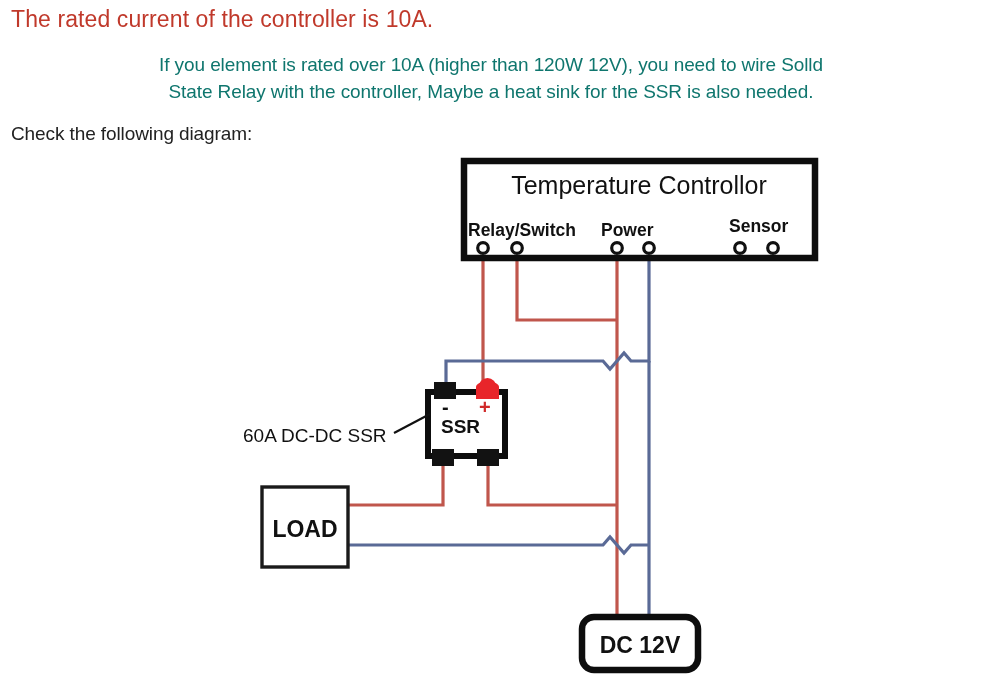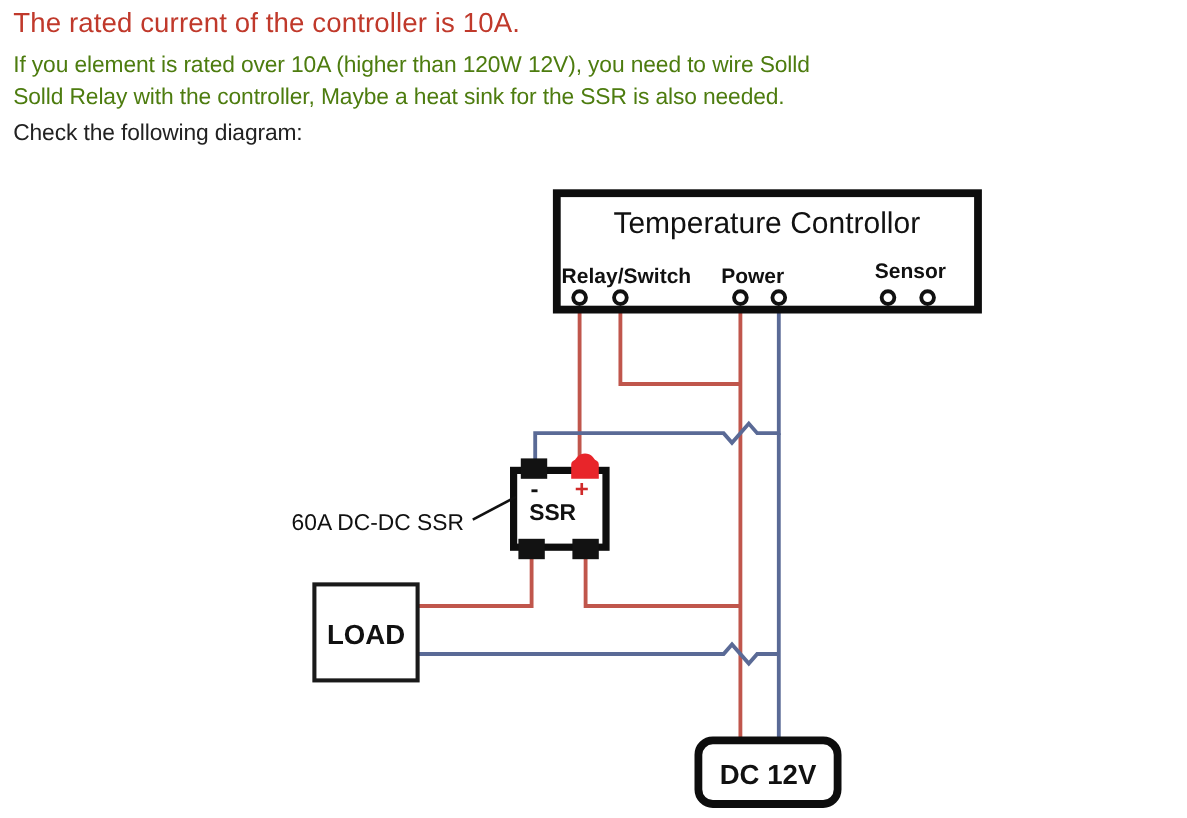--- a/index.html
+++ b/index.html
@@ -10,27 +10,27 @@
   }
   #page{position:relative;width:858px;height:682px;background:#fff;}
 
   
   .text-block{position:absolute;left:11px;top:4px;width:960px;}
   .heading{
     font-size:23px;line-height:30px;color:#c0392b;
     font-weight:400;letter-spacing:.1px;white-space:nowrap;
   }
   .para{
-    font-size:19px;line-height:27px;color:#4d7c0f;
-    font-weight:400;letter-spacing:-.1px;margin-top:7px;
+    font-size:19px;line-height:27px;color:#0f766e;
+    font-weight:400;letter-spacing:-.1px;margin-top:17px;text-align:center;
   }
   .para .l2{display:block;}
   .para-dark{
     font-size:19px;line-height:27px;color:#222;
-    font-weight:400;margin-top:3px;letter-spacing:-.1px;
+    font-weight:400;margin-top:15px;letter-spacing:-.1px;
   }
 
   
   #diagram{position:absolute;left:0;top:0;width:989px;height:682px;}
   .wire-r{stroke:#c0564c;stroke-width:3.2;fill:none;}
   .wire-b{stroke:#5a6a96;stroke-width:3.2;fill:none;}
   .box-thin{fill:#ffffff;stroke:#1a1a1a;stroke-width:3.4;}
   .box-thick{fill:#ffffff;stroke:#0d0d0d;stroke-width:6.5;}
   .box-ssr{fill:#ffffff;stroke:#0d0d0d;stroke-width:6;}
   .term-ring{fill:#ffffff;stroke:#111;stroke-width:3.2;}
@@ -49,21 +49,21 @@
 </style>
 </head>
 <body>
 
 <div id="page">
 
   <div class="text-block">
     <div class="heading">The rated current of the controller is 10A.</div>
     <div class="para">
       <span class="l1">If you element is rated over 10A (higher than 120W 12V), you need to wire Solld</span>
-      <span class="l2">Solld Relay with the controller, Maybe a heat sink for the SSR is also needed.</span>
+      <span class="l2">State Relay with the controller, Maybe a heat sink for the SSR is also needed.</span>
     </div>
     <div class="para-dark">Check the following diagram:</div>
   </div>
 
   <svg id="diagram" viewBox="0 0 989 682">
     <title>Wiring diagram: temperature controller with DC-DC solid state relay</title>
 
     <g>
 
       <path class="wire-r" d="M483,258 L483,392"></path>

